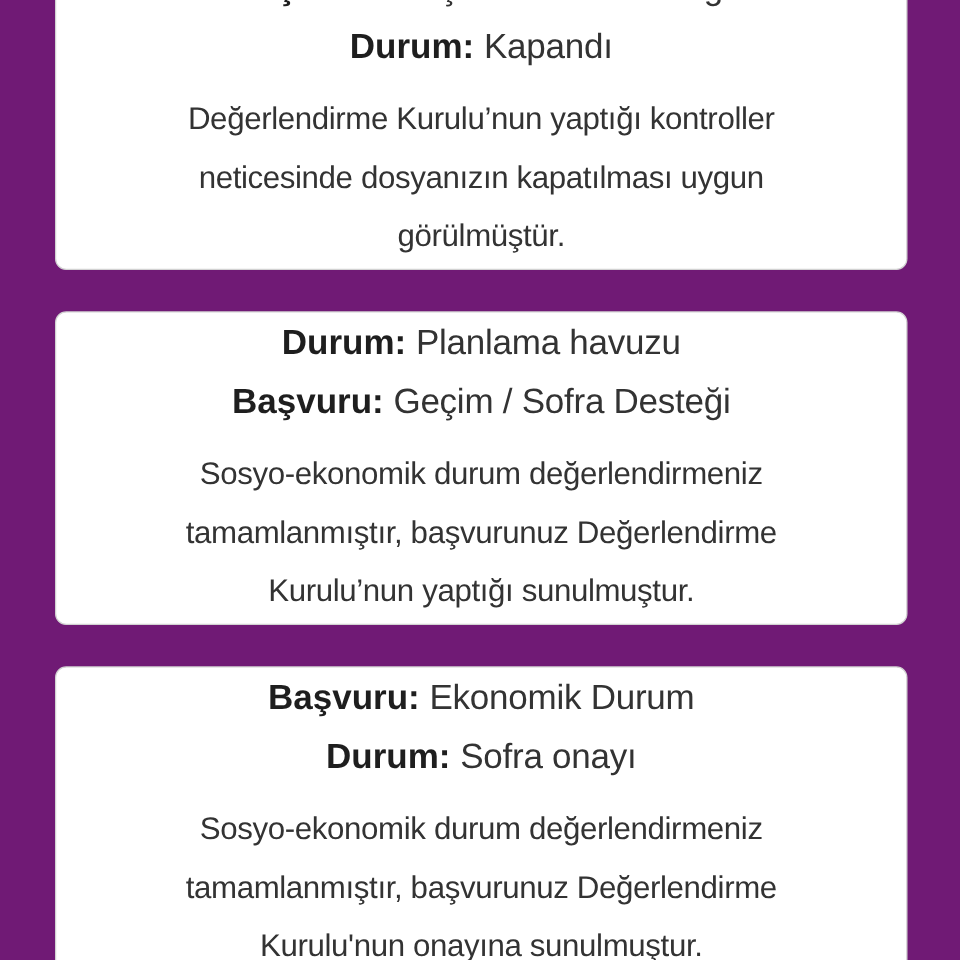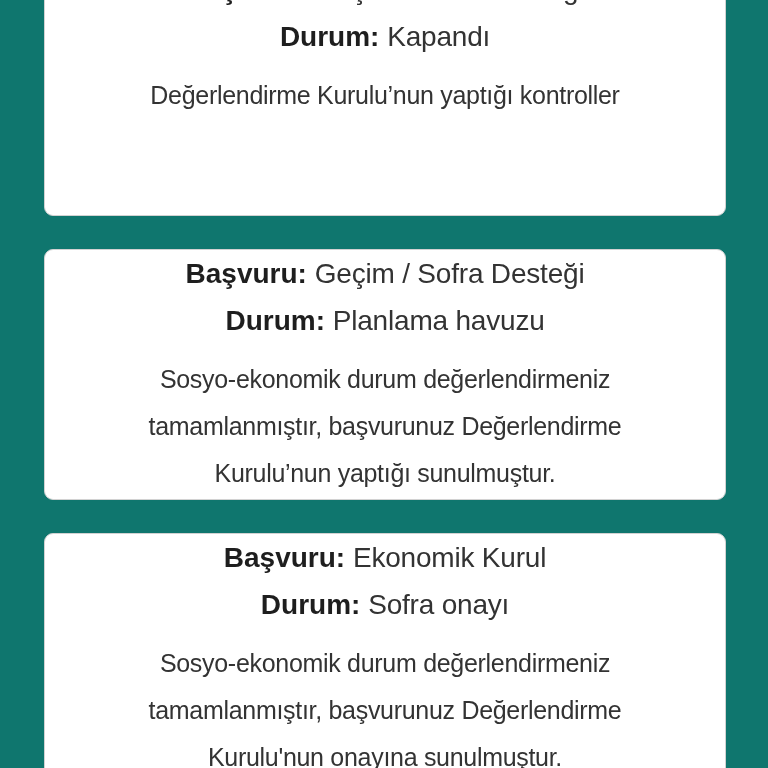--- a/index.html
+++ b/index.html
@@ -8,21 +8,21 @@
       background: #ffffff;
       width: 768px;
       height: 768px;
       overflow: hidden;
     }
     .viewport {
       position: relative;
       width: 768px;
       height: 768px;
       overflow: hidden;
-      background: #0f766e;
+      background: #701a75;
     }
     .card-list {
       position: absolute;
       left: 44px;
       top: -35px;
       width: 682px;
     }
     .card {
       box-sizing: border-box;
       width: 682px;
@@ -70,43 +70,45 @@
       <span class="line">
         <span class="label">Başvuru:</span>
         <span class="value">Geçim / Sofra Desteği</span>
       </span>
       <span class="line">
         <span class="label">Durum:</span>
         <span class="value">Kapandı</span>
       </span>
       <div class="desc">
         <span class="line">Değerlendirme Kurulu’nun yaptığı kontroller</span>
+        <span class="line">neticesinde dosyanızın kapatılması uygun</span>
+        <span class="line">görülmüştür.</span>
       </div>
     </div>
 
     <div class="card">
       <span class="line">
+        <span class="label">Durum:</span>
+        <span class="value">Planlama havuzu</span>
+      </span>
+      <span class="line">
         <span class="label">Başvuru:</span>
         <span class="value">Geçim / Sofra Desteği</span>
-      </span>
-      <span class="line">
-        <span class="label">Durum:</span>
-        <span class="value">Planlama havuzu</span>
       </span>
       <div class="desc">
         <span class="line">Sosyo-ekonomik durum değerlendirmeniz</span>
         <span class="line">tamamlanmıştır, başvurunuz Değerlendirme</span>
         <span class="line">Kurulu’nun yaptığı sunulmuştur.</span>
       </div>
     </div>
 
     <div class="card">
       <span class="line">
         <span class="label">Başvuru:</span>
-        <span class="value">Ekonomik Kurul</span>
+        <span class="value">Ekonomik Durum</span>
       </span>
       <span class="line">
         <span class="label">Durum:</span>
         <span class="value">Sofra onayı</span>
       </span>
       <div class="desc">
         <span class="line">Sosyo-ekonomik durum değerlendirmeniz</span>
         <span class="line">tamamlanmıştır, başvurunuz Değerlendirme</span>
         <span class="line">Kurulu'nun onayına sunulmuştur.</span>
       </div>

